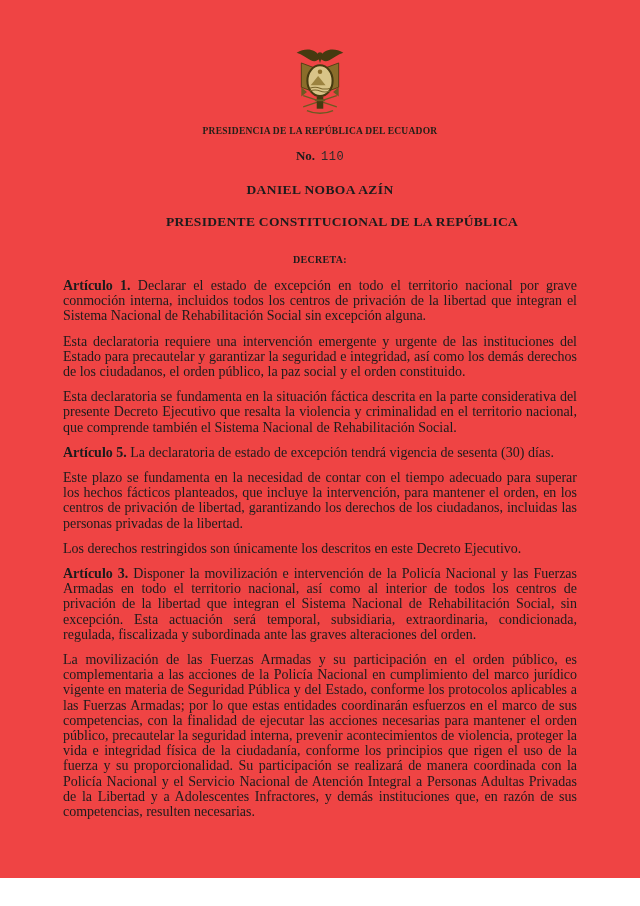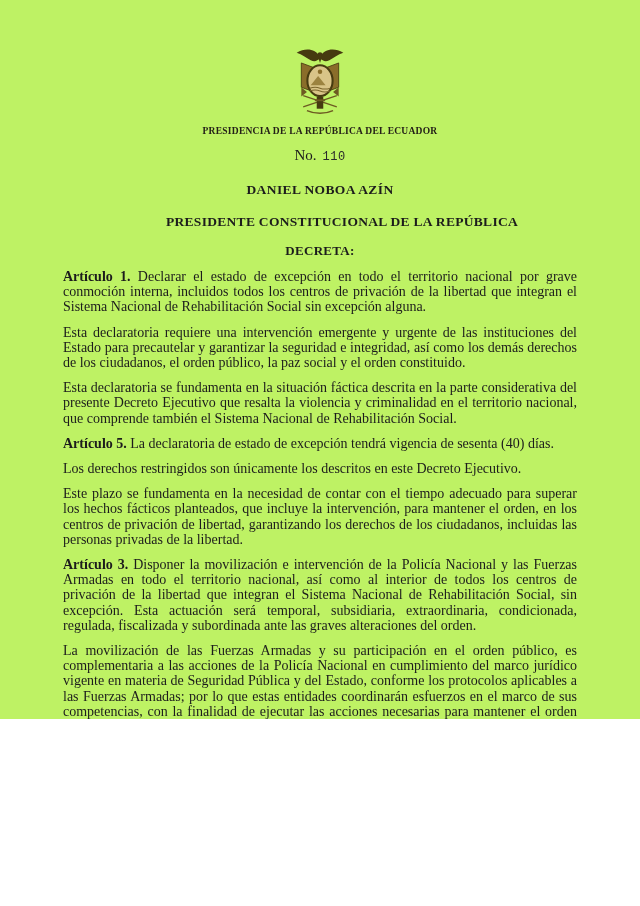--- a/index.html
+++ b/index.html
@@ -3,22 +3,22 @@
 <meta charset="utf-8">
 <style>
   html, body {
     margin: 0;
     padding: 0;
     background: #ffffff;
   }
   .page {
     position: relative;
     width: 640px;
-    height: 719px;
-    background: #bef264;
+    height: 878px;
+    background: #ef4444;
     overflow: hidden;
     font-family: "Liberation Serif", "DejaVu Serif", serif;
     color: #1c1c1c;
   }
   .doc-header {
     text-align: center;
   }
   .emblem {
     width: 56px;
     height: 73px;
@@ -31,22 +31,22 @@
     font-weight: bold;
     letter-spacing: 0.25px;
     line-height: 12px;
     color: #242018;
   }
   .decree-no {
     margin-top: 10px;
     line-height: 16px;
   }
   .no-label {
-    font-size: 15px;
-    font-weight: normal;
+    font-size: 13px;
+    font-weight: bold;
   }
   .no-value {
     font-family: "Liberation Mono", "DejaVu Sans Mono", monospace;
     font-size: 12px;
     letter-spacing: 0.5px;
     color: #2a2a2a;
     margin-left: 2px;
   }
   .author-name {
     margin-top: 17px;
@@ -57,22 +57,22 @@
   }
   .author-title {
     margin-top: 17px;
     font-size: 13.5px;
     font-weight: bold;
     letter-spacing: 0.3px;
     line-height: 15px;
     padding-left: 44px;
   }
   .decreta {
-    margin-top: 15px;
-    font-size: 13px;
+    margin-top: 24px;
+    font-size: 10px;
     font-weight: bold;
     letter-spacing: 0.3px;
     line-height: 14px;
   }
   .doc-body {
     margin: 11px 63px 0 63px;
     text-align: justify;
     font-size: 14px;
     line-height: 15.2px;
   }
@@ -143,25 +143,25 @@
   </div>
 
   <div class="doc-body">
 
     <p><strong>Artículo 1.</strong> <span>Declarar el estado de excepción en todo el territorio nacional por grave conmoción interna, incluidos todos los centros de privación de la libertad que integran el Sistema Nacional de Rehabilitación Social sin excepción alguna.</span></p>
 
     <p><span>Esta declaratoria requiere una intervención emergente y urgente de las instituciones del Estado para precautelar y garantizar la seguridad e integridad, así como los demás derechos de los ciudadanos, el orden público, la paz social y el orden constituido.</span></p>
 
     <p><span>Esta declaratoria se fundamenta en la situación fáctica descrita en la parte considerativa del presente Decreto Ejecutivo que resalta la violencia y criminalidad en el territorio nacional, que comprende también el Sistema Nacional de Rehabilitación Social.</span></p>
 
-    <p><strong>Artículo 5.</strong> <span>La declaratoria de estado de excepción tendrá vigencia de sesenta (40) días.</span></p>
+    <p><strong>Artículo 5.</strong> <span>La declaratoria de estado de excepción tendrá vigencia de sesenta (30) días.</span></p>
+
+    <p><span>Este plazo se fundamenta en la necesidad de contar con el tiempo adecuado para superar los hechos fácticos planteados, que incluye la intervención, para mantener el orden, en los centros de privación de libertad, garantizando los derechos de los ciudadanos, incluidas las personas privadas de la libertad.</span></p>
 
     <p><span>Los derechos restringidos son únicamente los descritos en este Decreto Ejecutivo.</span></p>
-
-    <p><span>Este plazo se fundamenta en la necesidad de contar con el tiempo adecuado para superar los hechos fácticos planteados, que incluye la intervención, para mantener el orden, en los centros de privación de libertad, garantizando los derechos de los ciudadanos, incluidas las personas privadas de la libertad.</span></p>
 
     <p><strong>Artículo 3.</strong> <span>Disponer la movilización e intervención de la Policía Nacional y las Fuerzas Armadas en todo el territorio nacional, así como al interior de todos los centros de privación de la libertad que integran el Sistema Nacional de Rehabilitación Social, sin excepción. Esta actuación será temporal, subsidiaria, extraordinaria, condicionada, regulada, fiscalizada y subordinada ante las graves alteraciones del orden.</span></p>
 
     <p><span>La movilización de las Fuerzas Armadas y su participación en el orden público, es complementaria a las acciones de la Policía Nacional en cumplimiento del marco jurídico vigente en materia de Seguridad Pública y del Estado, conforme los protocolos aplicables a las Fuerzas Armadas; por lo que estas entidades coordinarán esfuerzos en el marco de sus competencias, con la finalidad de ejecutar las acciones necesarias para mantener el orden público, precautelar la seguridad interna, prevenir acontecimientos de violencia, proteger la vida e integridad física de la ciudadanía, conforme los principios que rigen el uso de la fuerza y su proporcionalidad. Su participación se realizará de manera coordinada con la Policía Nacional y el Servicio Nacional de Atención Integral a Personas Adultas Privadas de la Libertad y a Adolescentes Infractores, y demás instituciones que, en razón de sus competencias, resulten necesarias.</span></p>
 
   </div>
 
   <div class="scan-edge"></div>
 
 </div>

